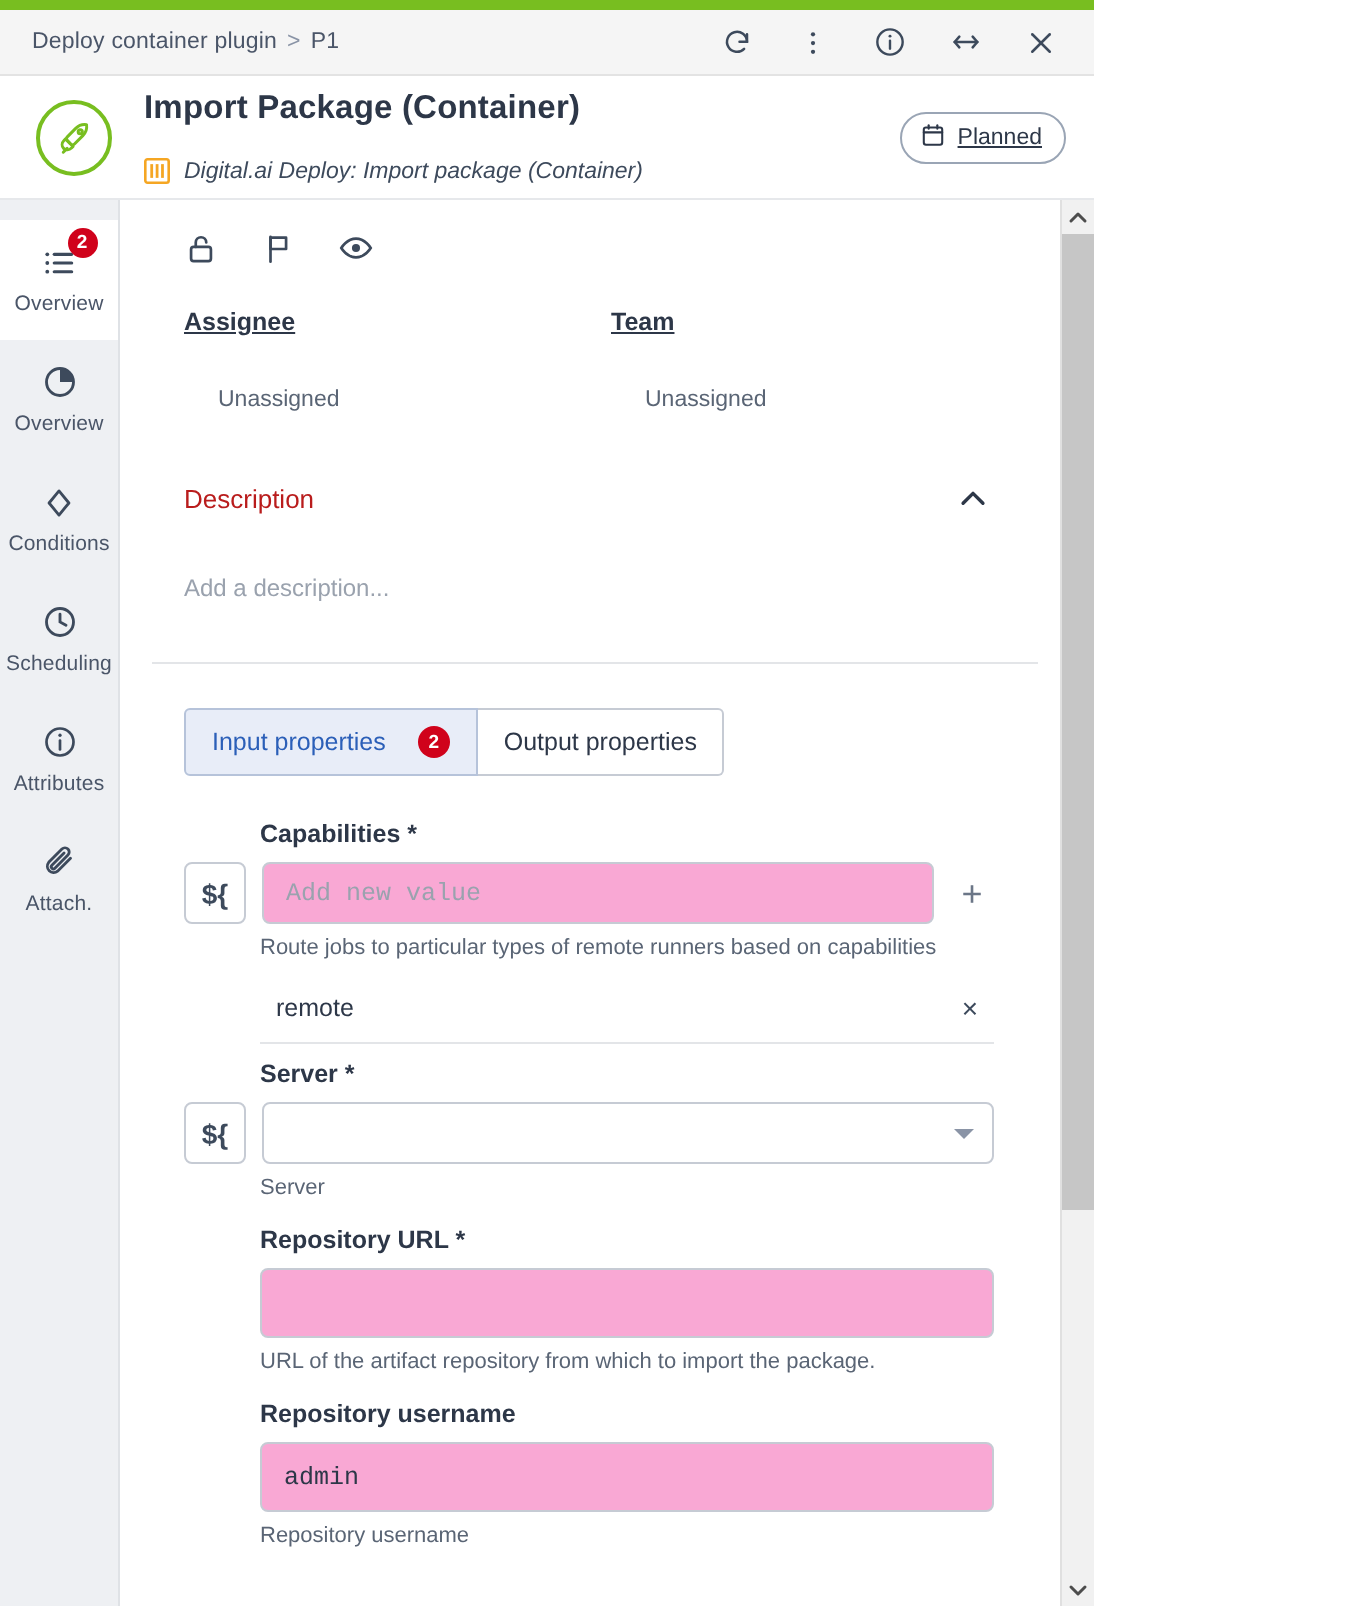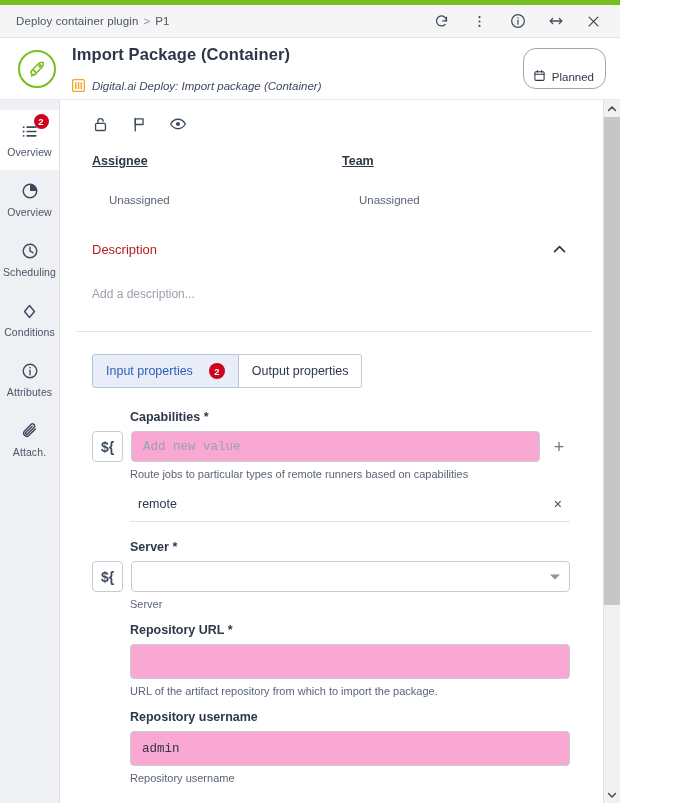--- a/index.html
+++ b/index.html
@@ -4,21 +4,21 @@
 <style>
   * { box-sizing: border-box; margin: 0; padding: 0; }
   html, body {
     width: 677px; height: 803px;
     font-family: "Liberation Sans", sans-serif;
     background: #ffffff;
     overflow: hidden;
   }
   .app {
     position: relative;
-    width: 620px; height: 803px;
+    width: 547px; height: 803px;
     display: flex; flex-direction: column;
     background: #ffffff;
   }
 
   
   .green-strip { height: 5px; background: #78be20; flex: 0 0 auto; }
 
   
   .crumb-bar {
     height: 33px; flex: 0 0 auto;
@@ -63,23 +63,23 @@
   .subtitle-row { display: flex; align-items: center; gap: 7px; }
   .plugin-icon {
     width: 13px; height: 13px; flex: 0 0 auto;
     display: flex; align-items: center; justify-content: center;
   }
   .subtitle-text { font-size: 11.5px; color: #3d4a5c; font-style: italic; }
   .status-badge {
     flex: 0 0 auto;
     display: inline-flex; align-items: center; gap: 6px;
     border: 1px solid #9aa5b5; border-radius: 13px;
-    padding: 20px 11px 4px 9px;
+    padding: 4px 11px 4px 9px;
     font-size: 11.5px; color: #2d3748;
-    background: #fff; cursor: pointer;
+    background: #fff; cursor: pointer; text-decoration: underline;
   }
 
   
   .body-split { flex: 1 1 auto; display: flex; min-height: 0; position: relative; }
 
   
   .rail {
     width: 60px; flex: 0 0 auto;
     background: #eef0f3;
     border-right: 1px solid #dfe2e6;
@@ -186,21 +186,21 @@
     width: 22px; flex: 0 0 auto; text-align: center;
     font-size: 18px; color: #6b7687; cursor: pointer; line-height: 1;
   }
   .hint {
     font-size: 11px; color: #5a6575;
     margin-left: 38px; margin-top: 6px; margin-bottom: 13px;
   }
   .chip-row {
     display: flex; align-items: center; justify-content: space-between;
     border-bottom: 1px solid #e3e5e8;
-    margin-left: 38px; padding: 4px 6px 10px 8px; margin-bottom: 18px;
+    margin-left: 38px; padding: 4px 6px 10px 8px; margin-bottom: 8px;
   }
   .chip-text { font-size: 12.5px; color: #2d3748; }
   .chip-x { font-size: 14px; color: #3d4a5c; cursor: pointer; line-height: 1; padding-right: 2px; }
 
   .select-wrap { position: relative; flex: 1 1 auto; }
   .select-box {
     width: 100%; height: 31px;
     border: 1px solid #c6cbd4; border-radius: 4px; background: #fff;
     padding: 0 28px 0 11px; font-size: 12.5px; color: #2d3748;
     display: flex; align-items: center; cursor: pointer;
@@ -341,35 +341,35 @@
           <svg width="18" height="18" viewBox="0 0 24 24" fill="none" stroke="currentColor" stroke-width="1.9">
             <circle cx="12" cy="12" r="9"></circle>
               <path d="M12 3 A9 9 0 0 1 21 12 L12 12 Z" fill="currentColor" stroke="none"></path>
           </svg>
         </span>
         <span class="rail-label">Overview</span>
       </div>
 
       <div class="rail-item">
         <span class="rail-ico">
+          <svg width="17" height="17" viewBox="0 0 24 24" fill="none" stroke="currentColor" stroke-width="2" stroke-linejoin="round">
+            <path d="M12 3.5 L19 12 L12 20.5 L5 12 Z"></path>
+          </svg>
+        </span>
+        <span class="rail-label">Conditions</span>
+      </div>
+
+      <div class="rail-item">
+        <span class="rail-ico">
           <svg width="18" height="18" viewBox="0 0 24 24" fill="none" stroke="currentColor" stroke-width="1.9" stroke-linecap="round">
             <circle cx="12" cy="12" r="9"></circle>
               <polyline points="12,6.8 12,12 16,14.2"></polyline>
           </svg>
         </span>
         <span class="rail-label">Scheduling</span>
-      </div>
-
-      <div class="rail-item">
-        <span class="rail-ico">
-          <svg width="17" height="17" viewBox="0 0 24 24" fill="none" stroke="currentColor" stroke-width="2" stroke-linejoin="round">
-            <path d="M12 3.5 L19 12 L12 20.5 L5 12 Z"></path>
-          </svg>
-        </span>
-        <span class="rail-label">Conditions</span>
       </div>
 
       <div class="rail-item">
         <span class="rail-ico">
           <svg width="18" height="18" viewBox="0 0 24 24" fill="none" stroke="currentColor" stroke-width="1.8">
             <circle cx="12" cy="12" r="9"></circle>
               <line x1="12" y1="11" x2="12" y2="17" stroke-linecap="round"></line>
               <circle cx="12" cy="7.5" r="1.1" fill="currentColor" stroke="none"></circle>
           </svg>
         </span>

